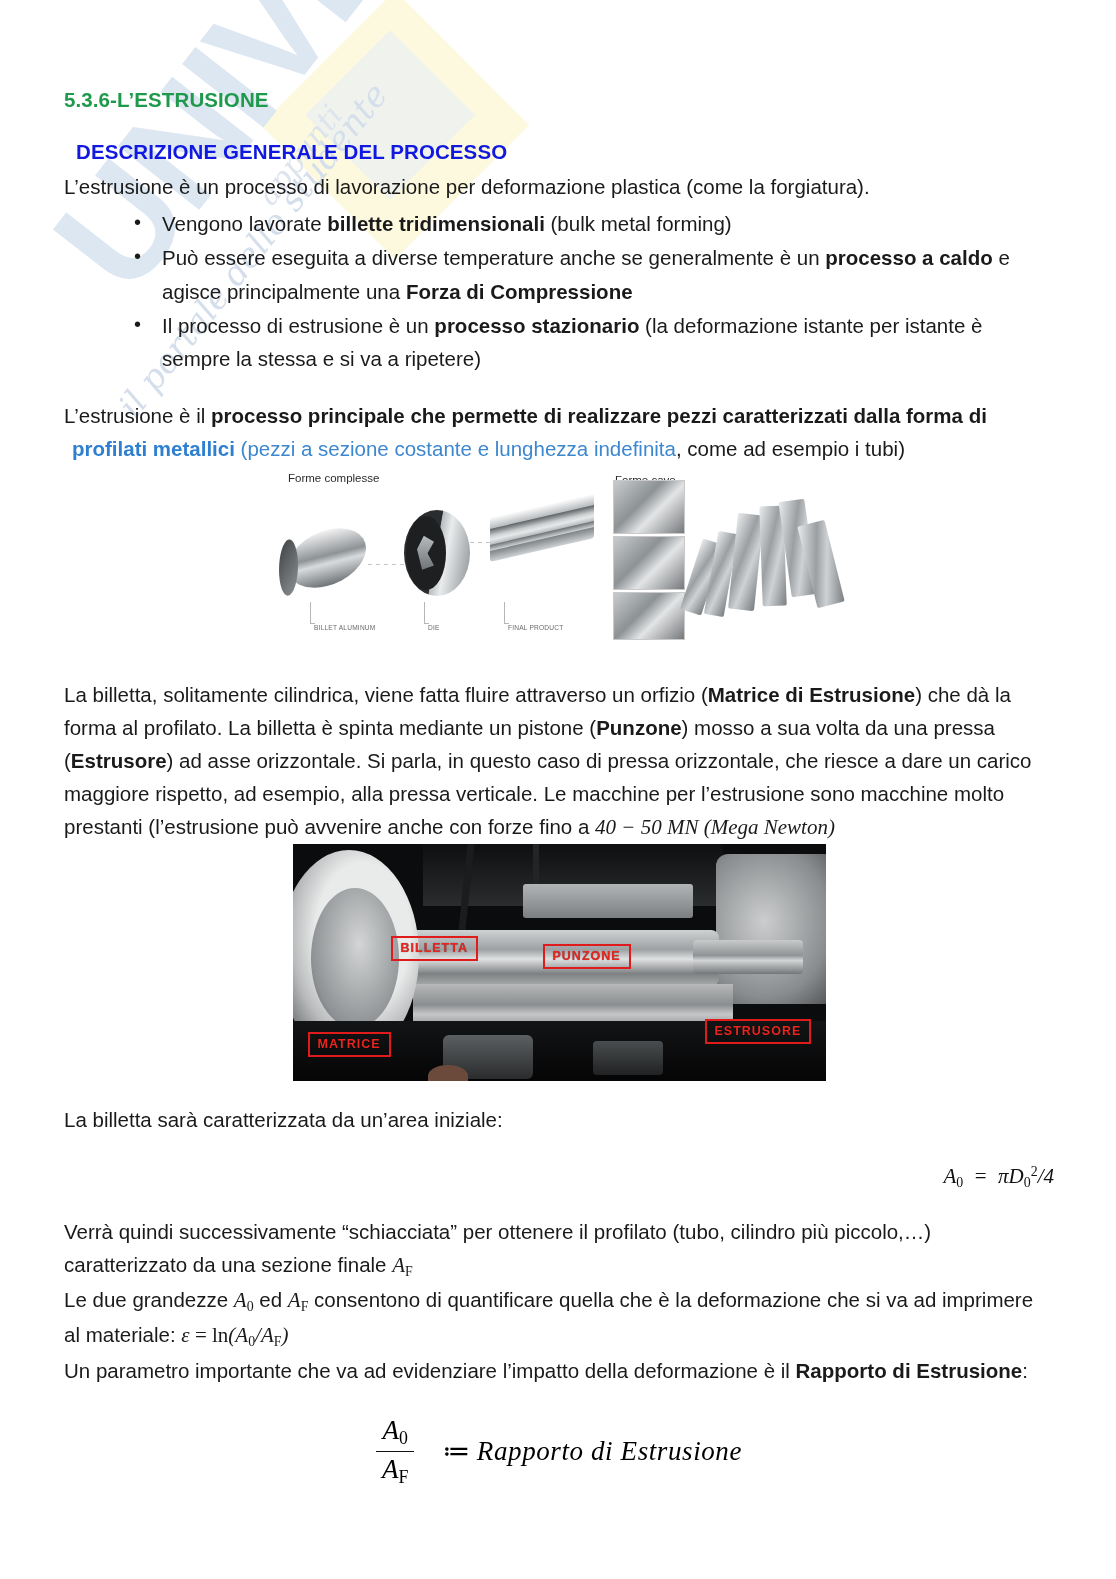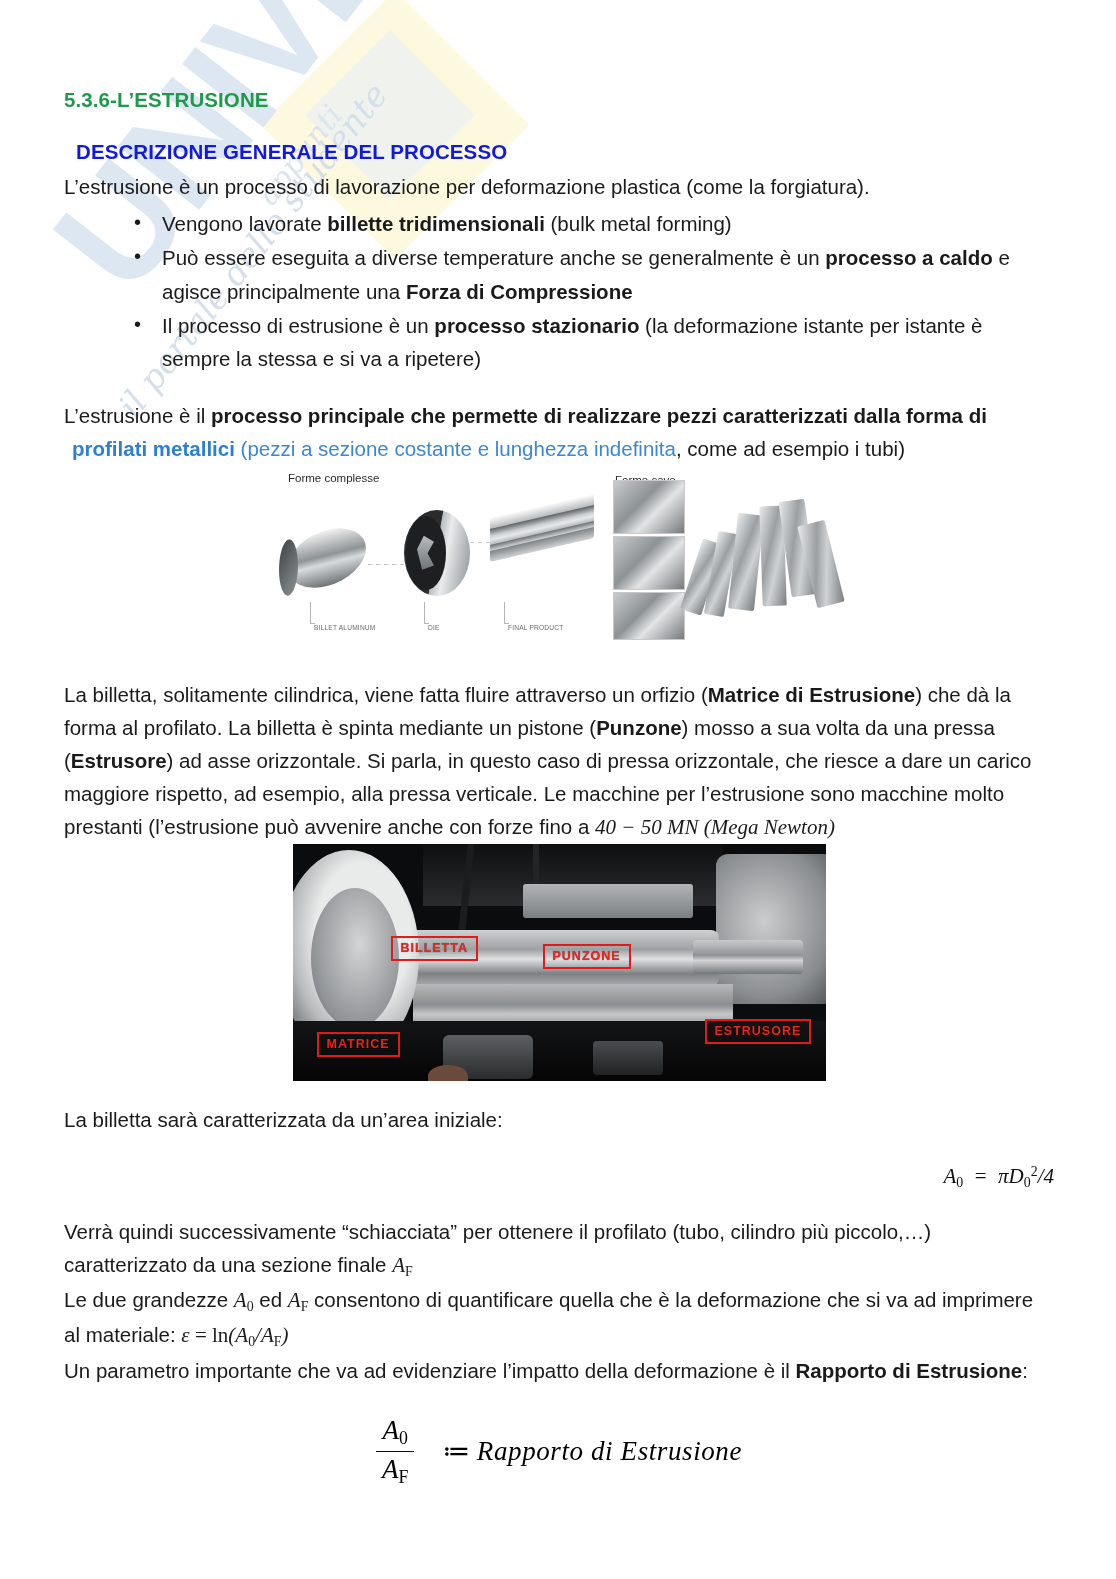--- a/index.html
+++ b/index.html
@@ -347,21 +347,21 @@
     font-size: 12.5px;
     letter-spacing: 1px;
     padding: 4px 8px;
     background: transparent;
     font-family: "Liberation Sans", sans-serif;
     text-shadow: 0 0 1px rgba(0,0,0,.6);
     line-height: 1;
   }
   .ann-billetta  { left: 98px;  top: 92px; }
   .ann-punzone   { left: 250px; top: 100px; }
-  .ann-matrice   { left: 24px;   top: 188px; }
+  .ann-matrice   { left: 15px;   top: 188px; }
   .ann-estrusore { left: 412px; top: 175px; }
 </style>
 </head>
 <body>
 
 <div class="watermark-layer">
   <div class="wm-diamond"></div>
   <div class="wm-diamond2"></div>
   <div class="wm-bigtext">UNIVERSITY</div>
   <div class="wm-script">il portale dello studente</div>

